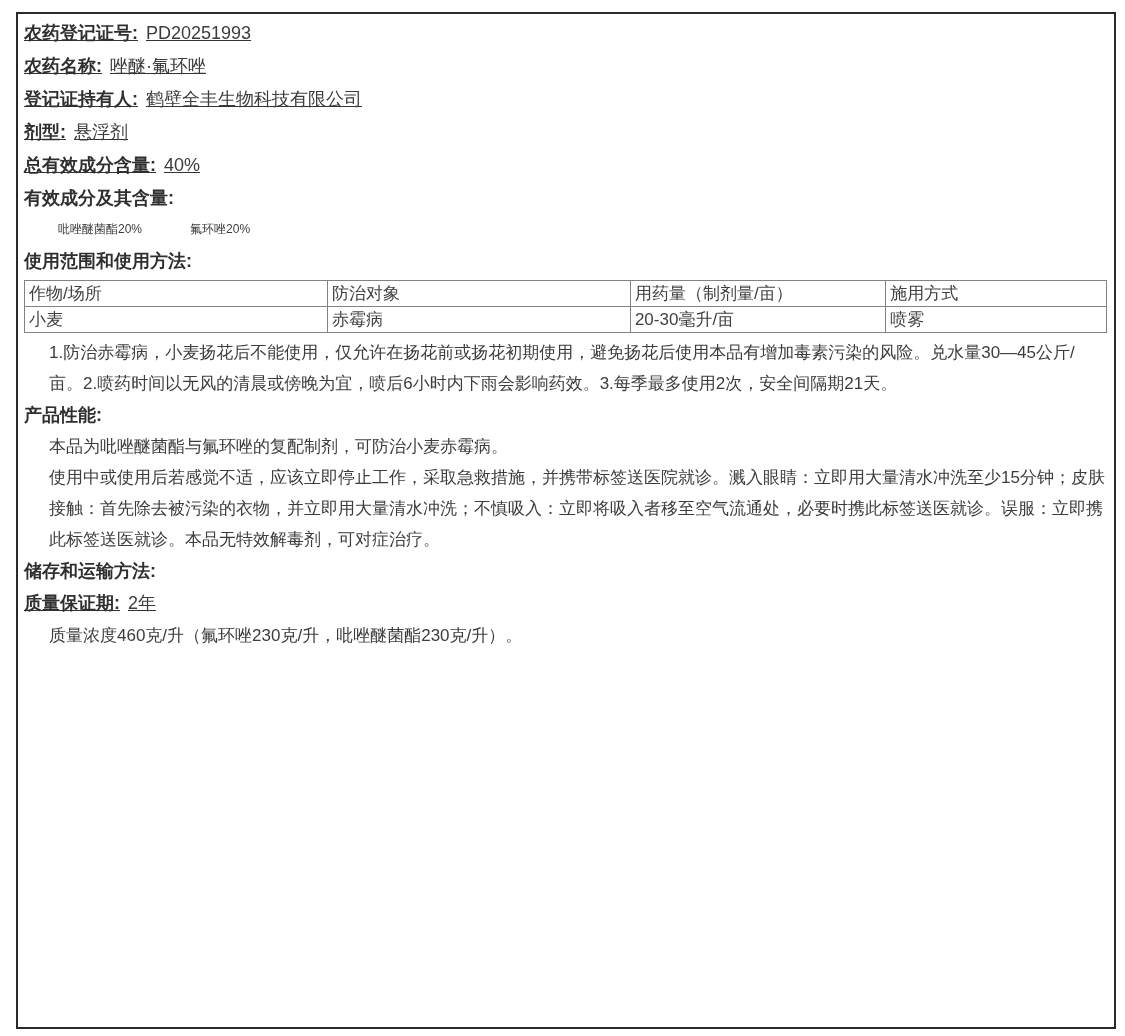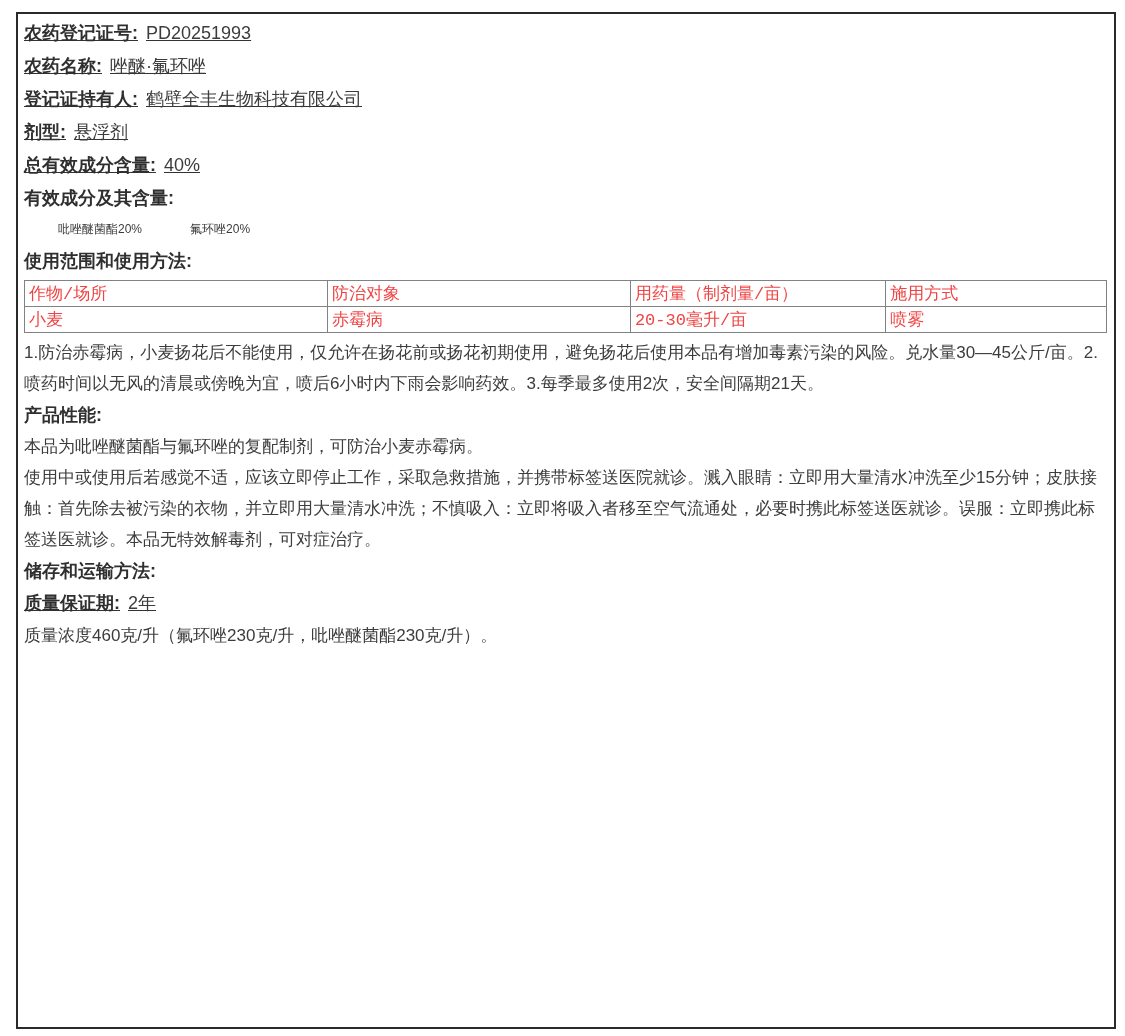--- a/index.html
+++ b/index.html
@@ -12,24 +12,24 @@
   .field { font-size:18px; line-height:33px; white-space:nowrap;text-decoration:underline; }
   .field .lbl { font-weight:bold; color:#2f2f2f; }
   .field .val { font-weight:normal; color:#3c3c3c; margin-left:8px; }
   .field-icon { display:flex; align-items:center; height:48px; }
   .field-icon .lbl { font-size:18px; font-weight:bold; line-height:48px; }
   .tox-icon { margin-left:14px; display:inline-block; }
   .sec-title { font-size:18px; font-weight:bold; line-height:31px; margin-top:1px; color:#2f2f2f; }
   .ingredients { font-size:12px; line-height:31px; padding-left:34px; color:#3c3c3c; }
   .ingredients .ing { margin-right:48px; }
   .usage-table { width:1083px; border-collapse:collapse; table-layout:fixed; margin:3px 0 4px 0; }
-  .usage-table td { border:1px solid #828282; font-size:17px; color:#ef4444;
-      height:26px; padding:0 4px; font-weight:normal; text-align:left; vertical-align:middle;font-family:Liberation Mono, monospace; }
+  .usage-table td { border:1px solid #828282; font-size:17px; color:#404040;
+      height:26px; padding:0 4px; font-weight:normal; text-align:left; vertical-align:middle; }
   .col1 { width:28%; } .col2 { width:28%; } .col3 { width:23.6%; } .col4 { width:20.4%; }
-  .para { font-size:17px; line-height:31px; color:#3c3c3c; text-align:left; }
+  .para { font-size:17px; line-height:31px; color:#3c3c3c; text-align:left;margin-left:25px; }
 </style>
 </head>
 <body>
 
 <div class="doc">
 
   <div class="field">
     <span class="lbl">农药登记证号:</span><span class="val">PD20251993</span>
   </div>
 

